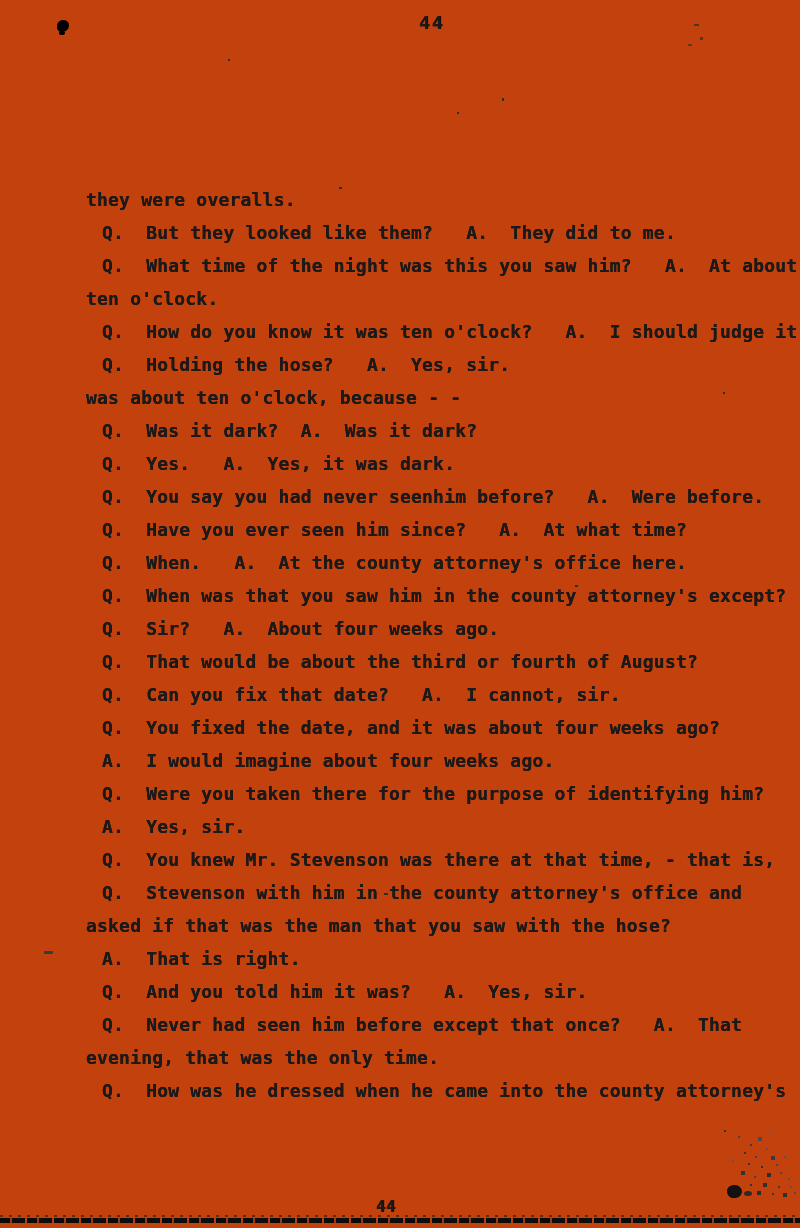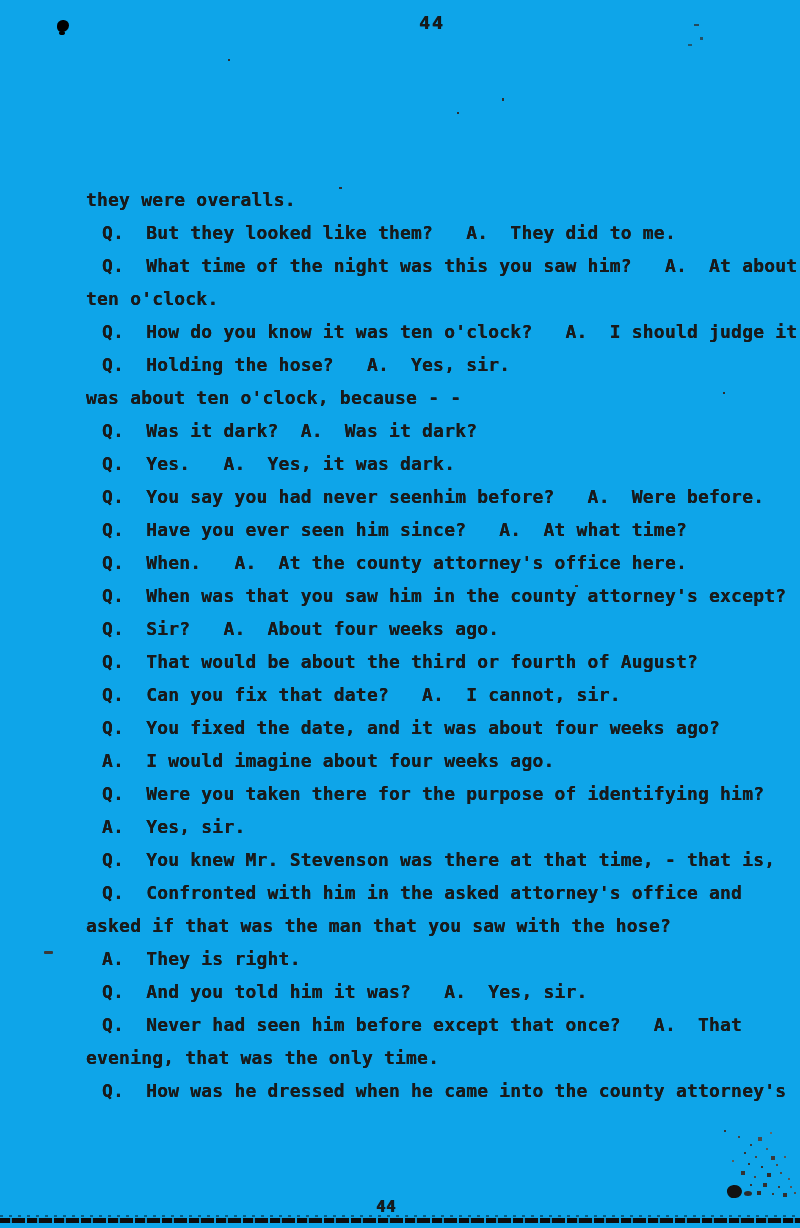--- a/index.html
+++ b/index.html
@@ -1,19 +1,19 @@
 <!DOCTYPE html>
 <html><head>
 <meta charset="utf-8">
 <style>
   * { margin:0; padding:0; box-sizing:border-box; }
   html,body { background:#ffffff; }
   .sheet {
     position:relative; width:800px; height:1228px;
-    background:#0ea5e9; overflow:hidden;
+    background:#c2410c; overflow:hidden;
     font-family:"DejaVu Sans Mono","Liberation Mono",monospace;
     color:#1a1a1a;
   }
   .page-num-top {
     position:absolute; top:12px; left:419px;
     font-size:18px; font-weight:700; letter-spacing:2px;
     text-shadow:0.6px 0 0 rgba(0,0,0,.85);
   }
   .body-text {
     position:absolute; top:183px; left:86px; width:714px;
@@ -104,23 +104,23 @@
     <div class="line qa">Q.  When.   A.  At the county attorney's office here.</div>
     <div class="line qa">Q.  When was that you saw him in the county attorney's except?</div>
     <div class="line qa">Q.  Sir?   A.  About four weeks ago.</div>
     <div class="line qa">Q.  That would be about the third or fourth of August?</div>
     <div class="line qa">Q.  Can you fix that date?   A.  I cannot, sir.</div>
     <div class="line qa">Q.  You fixed the date, and it was about four weeks ago?</div>
     <div class="line qa">A.  I would imagine about four weeks ago.</div>
     <div class="line qa">Q.  Were you taken there for the purpose of identifying him?</div>
     <div class="line qa">A.  Yes, sir.</div>
     <div class="line qa">Q.  You knew Mr. Stevenson was there at that time, - that is,</div>
-    <div class="line qa">Q.  Confronted with him in the asked attorney's office and</div>
+    <div class="line qa">Q.  Stevenson with him in the county attorney's office and</div>
     <div class="line cont">asked if that was the man that you saw with the hose?</div>
-    <div class="line qa">A.  They is right.</div>
+    <div class="line qa">A.  That is right.</div>
     <div class="line qa">Q.  And you told him it was?   A.  Yes, sir.</div>
     <div class="line qa">Q.  Never had seen him before except that once?   A.  That</div>
     <div class="line cont">evening, that was the only time.</div>
     <div class="line qa">Q.  How was he dressed when he came into the county attorney's</div>
   </div>
 
   <span class="margin-dash"></span>
 
   <span class="smudge-cluster"></span>
   <span class="smudge-blob"></span>

